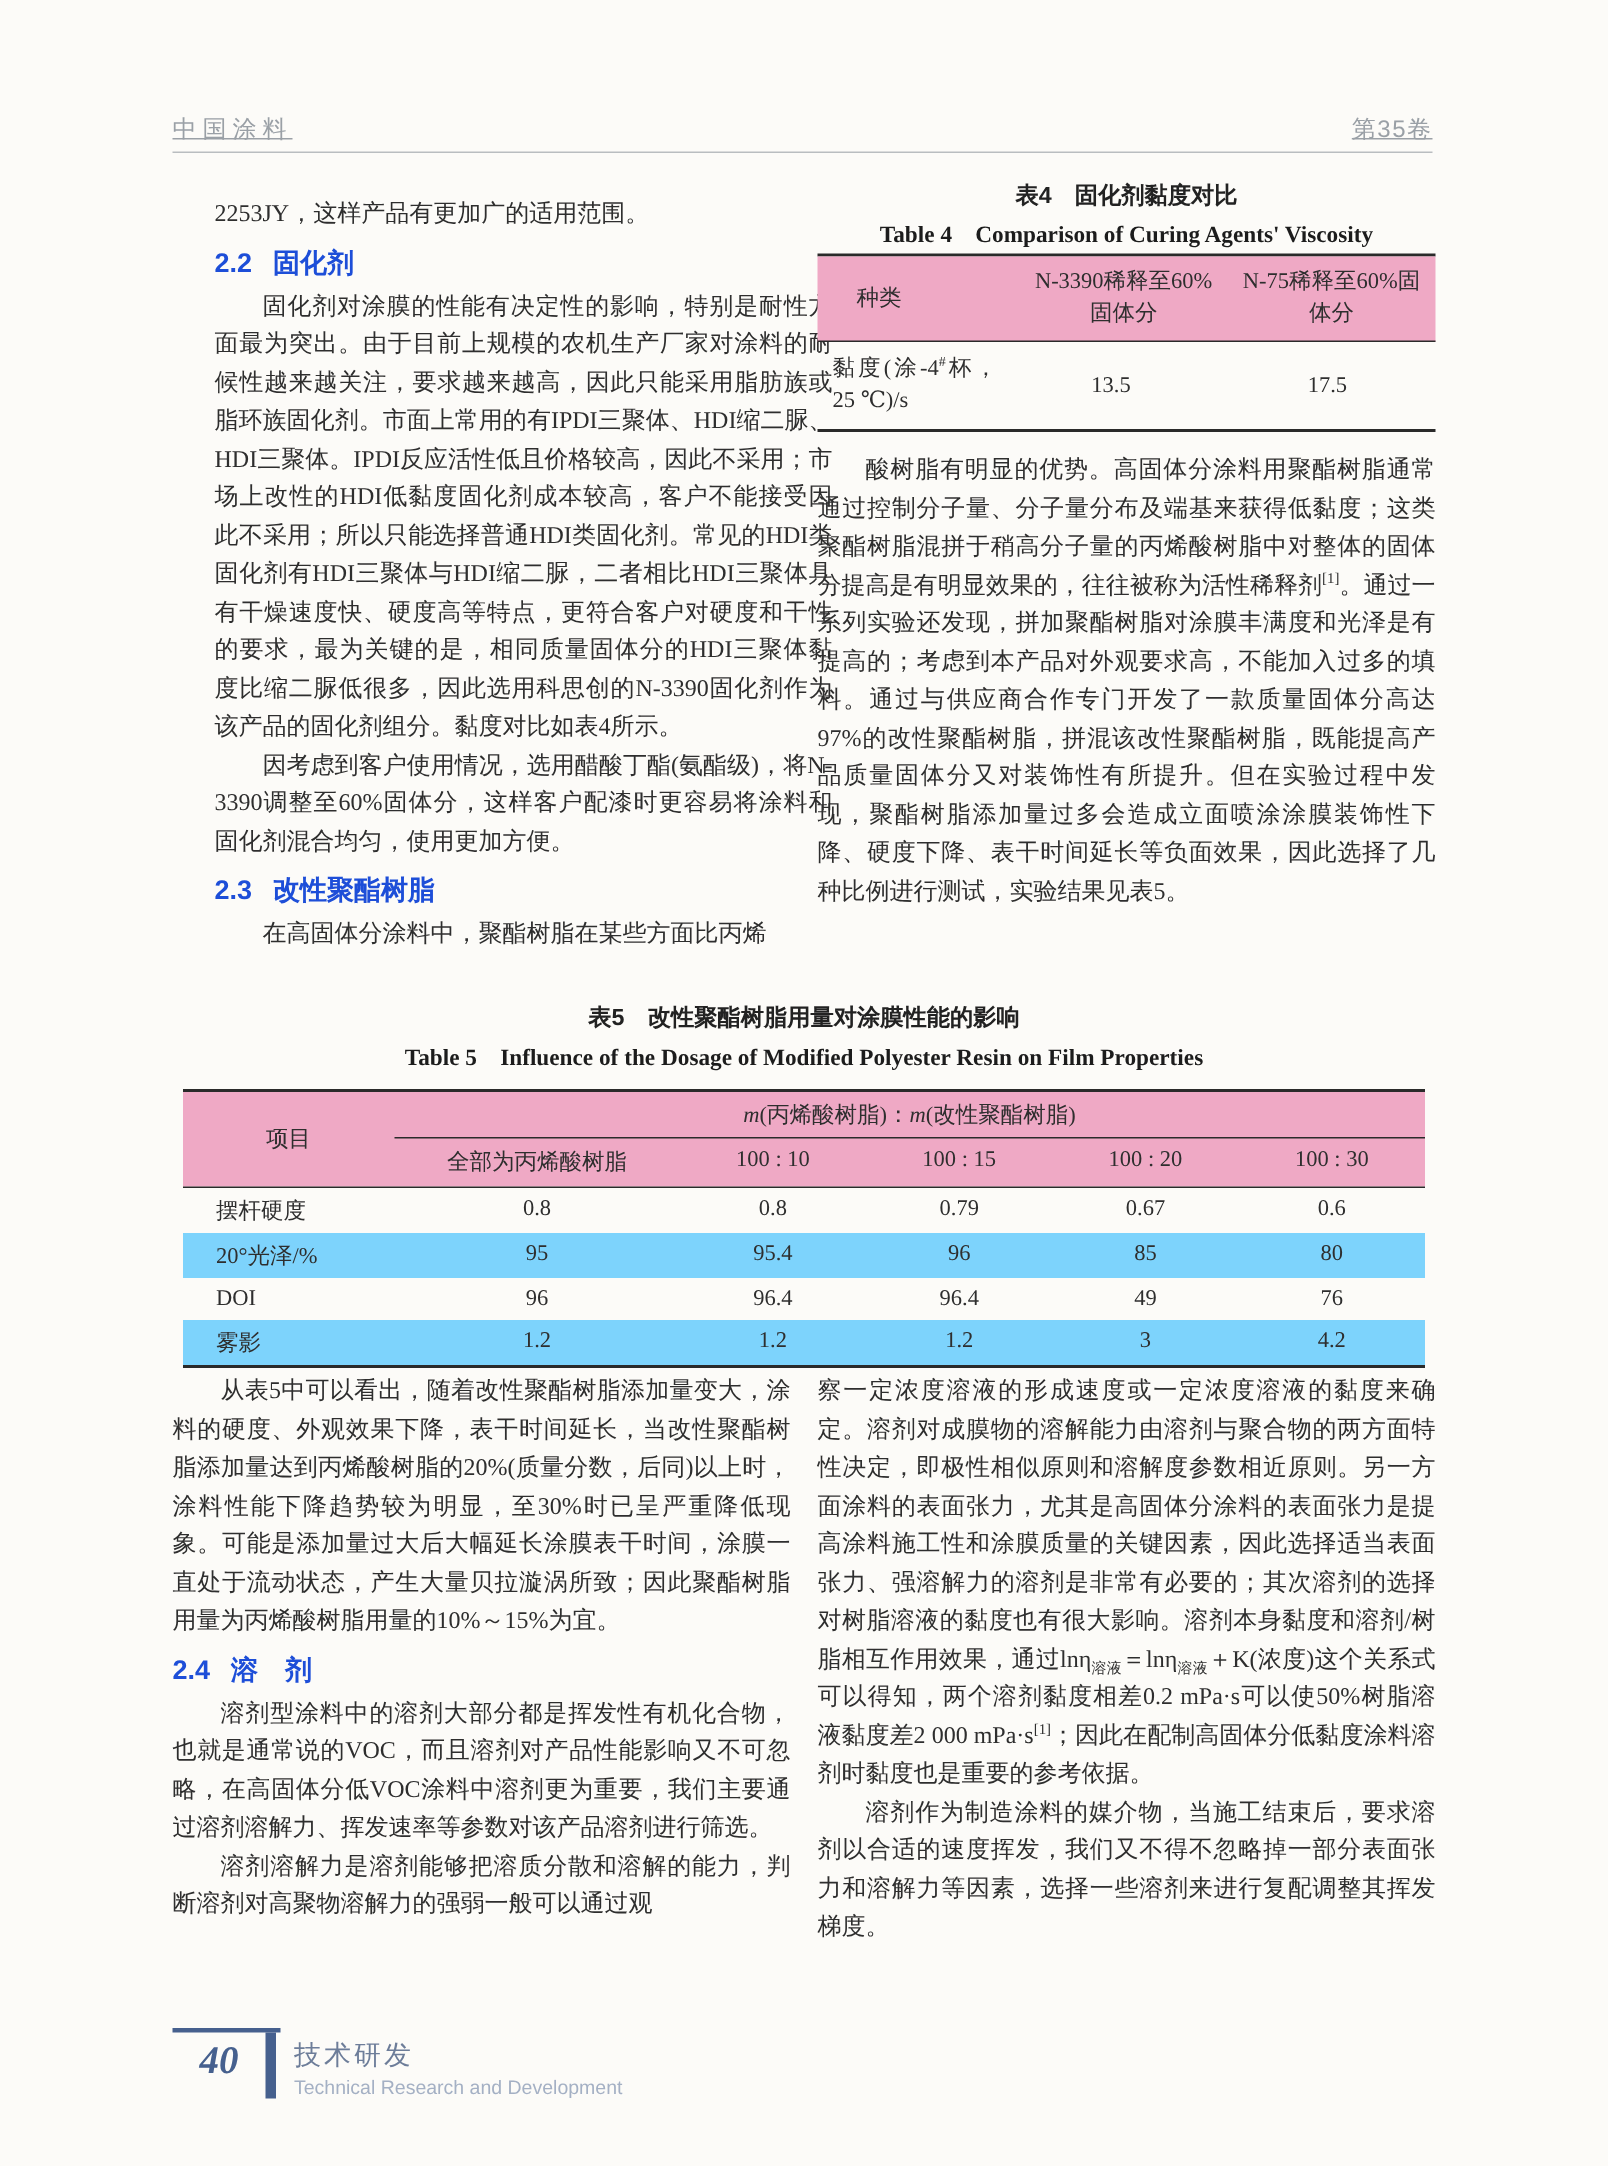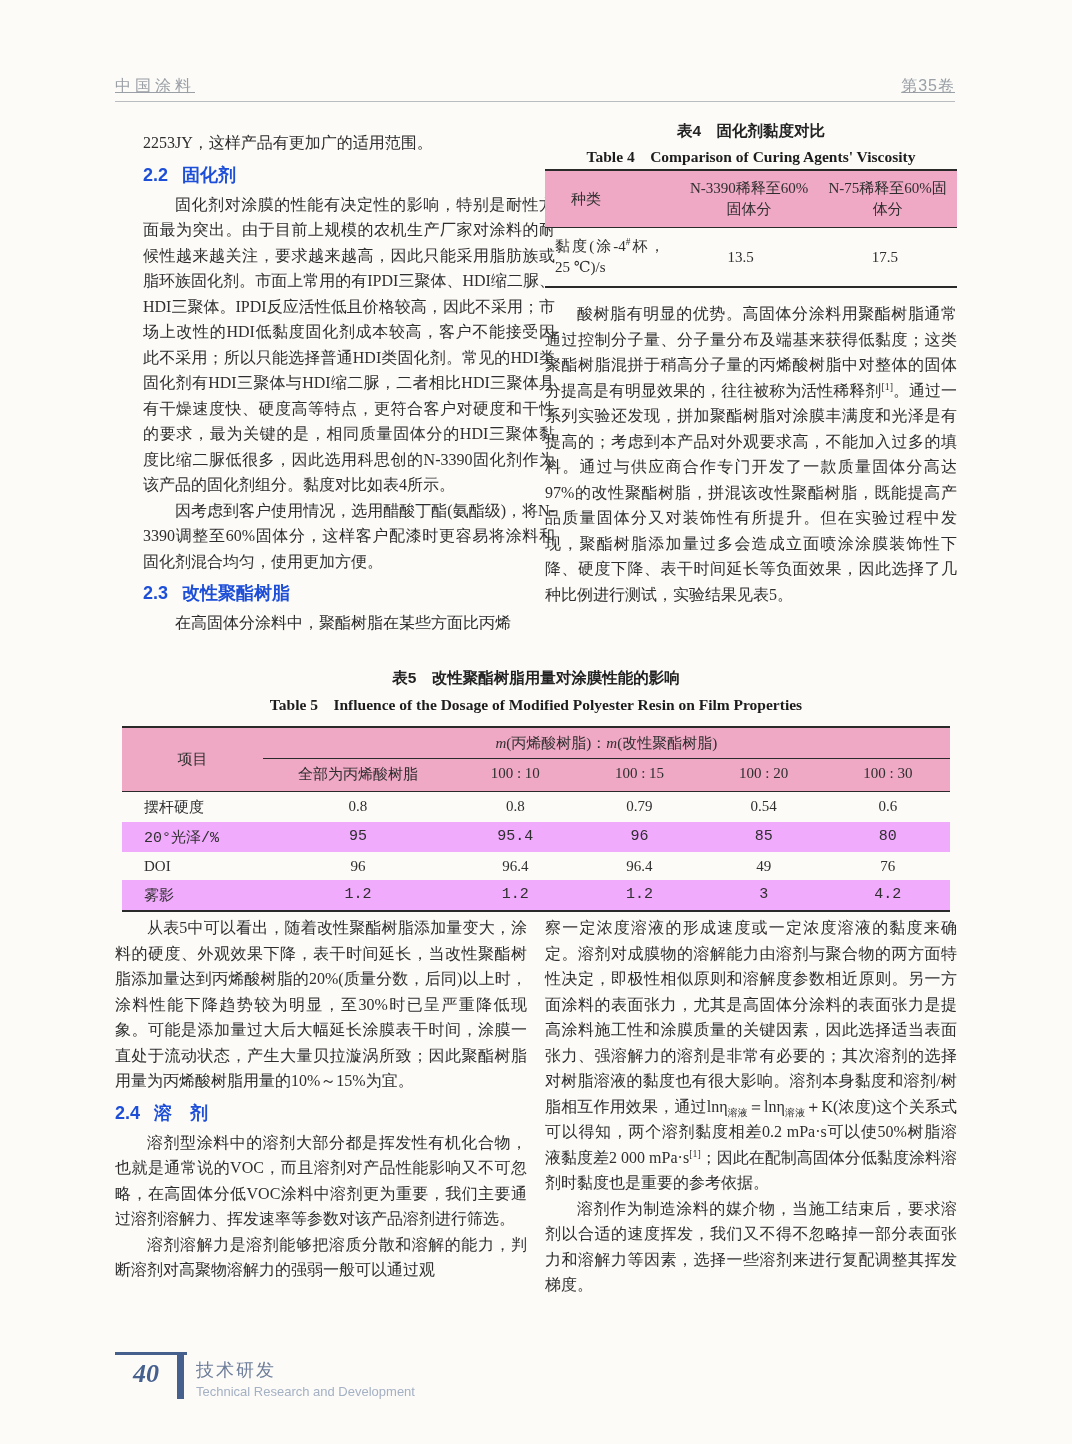--- a/index.html
+++ b/index.html
@@ -46,21 +46,21 @@
   .t5{border-top:2px solid #2a2a2a;border-bottom:2px solid #2a2a2a;font-size:15px;}
   .t5-grid{display:grid;grid-template-columns:17% 23% 15% 15% 15% 15%;}
   .t5-head{background:#efa9c5;}
   .t5-head .item{grid-row:1 / span 2;display:flex;align-items:center;justify-content:center;}
   .t5-head .group{grid-column:2 / span 5;text-align:center;padding:6px 0 5px;border-bottom:1.5px solid #2a2a2a;}
   .t5-head .sub{text-align:center;padding:6px 0 7px;}
   .t5 .sep{height:1px;background:#2a2a2a;}
   .t5-row{display:grid;grid-template-columns:17% 23% 15% 15% 15% 15%;}
   .t5-row .c{text-align:center;padding:5.5px 0;}
   .t5-row .c:first-child{text-align:left;padding-left:22px;}
-  .t5-row.pink{background:#f0abfc;font-family:Liberation Mono, monospace;}
+  .t5-row.pink{background:#7dd3fc;}
 
   
   .pgfoot{position:absolute;left:115px;top:1352px;font-family:"Liberation Sans","DejaVu Sans",sans-serif;}
   .pgfoot .topline{width:72px;height:3px;background:#46608e;margin-bottom:0;}
   .pgfoot .row{display:flex;align-items:stretch;}
   .pgfoot .num{font-family:"Liberation Serif","DejaVu Serif",serif;font-style:italic;font-weight:bold;
                font-size:26px;color:#46608e;width:62px;text-align:center;padding-top:4px;}
   .pgfoot .vbar{width:7px;background:#46608e;margin-right:12px;}
   .pgfoot .cn{font-size:18px;color:#6d7d99;letter-spacing:2px;padding-top:3px;}
   .pgfoot .en{font-size:13px;color:#a4b0c4;margin-top:2px;}
@@ -121,21 +121,21 @@
         <div class="sub">100 : 15</div>
         <div class="sub">100 : 20</div>
         <div class="sub">100 : 30</div>
       </div>
       <div class="sep"></div>
       <div class="t5-row">
         <div class="c">摆杆硬度</div>
         <div class="c">0.8</div>
         <div class="c">0.8</div>
         <div class="c">0.79</div>
-        <div class="c">0.54</div>
+        <div class="c">0.67</div>
         <div class="c">0.6</div>
       </div>
       <div class="t5-row pink">
         <div class="c">20°光泽/%</div>
         <div class="c">95</div>
         <div class="c">95.4</div>
         <div class="c">96</div>
         <div class="c">85</div>
         <div class="c">80</div>
       </div>

